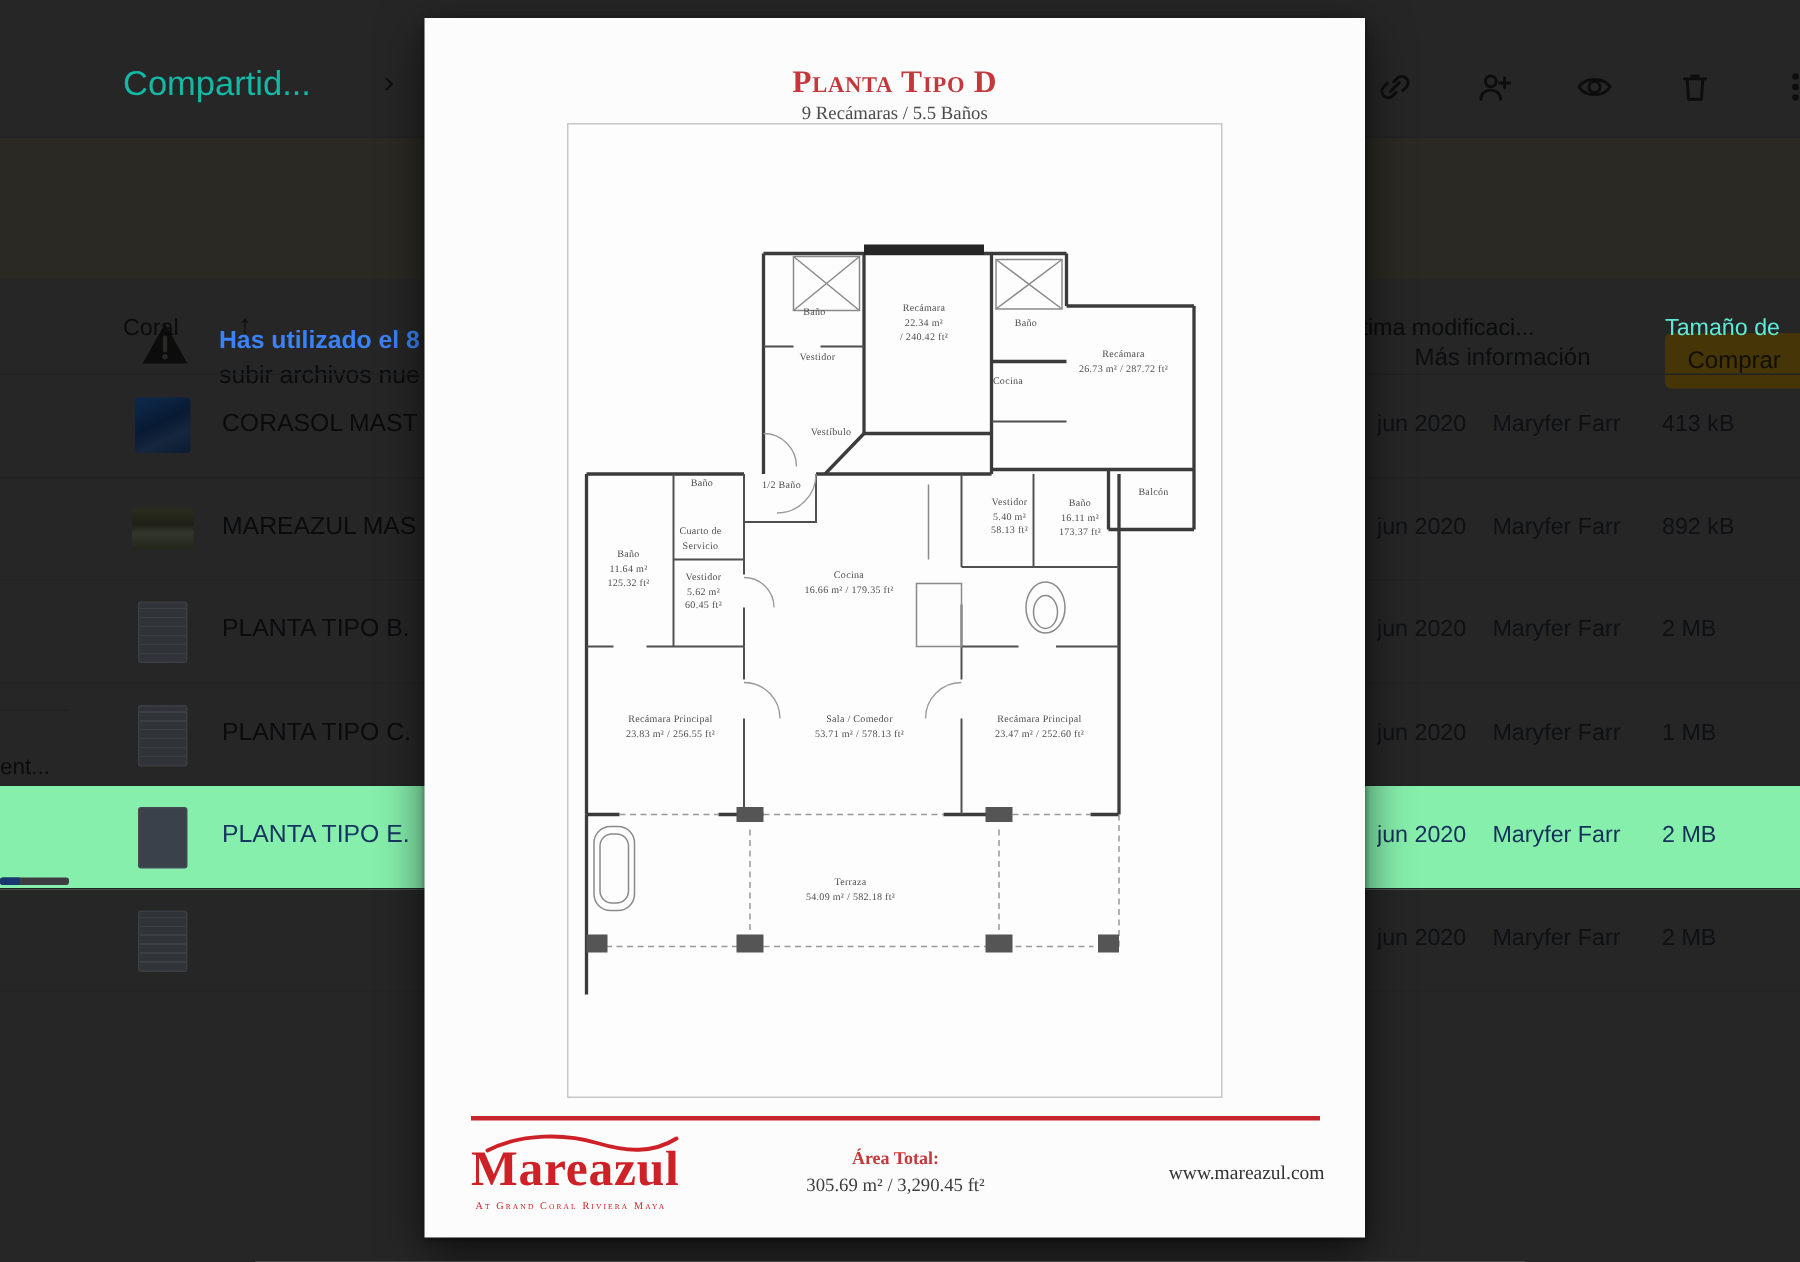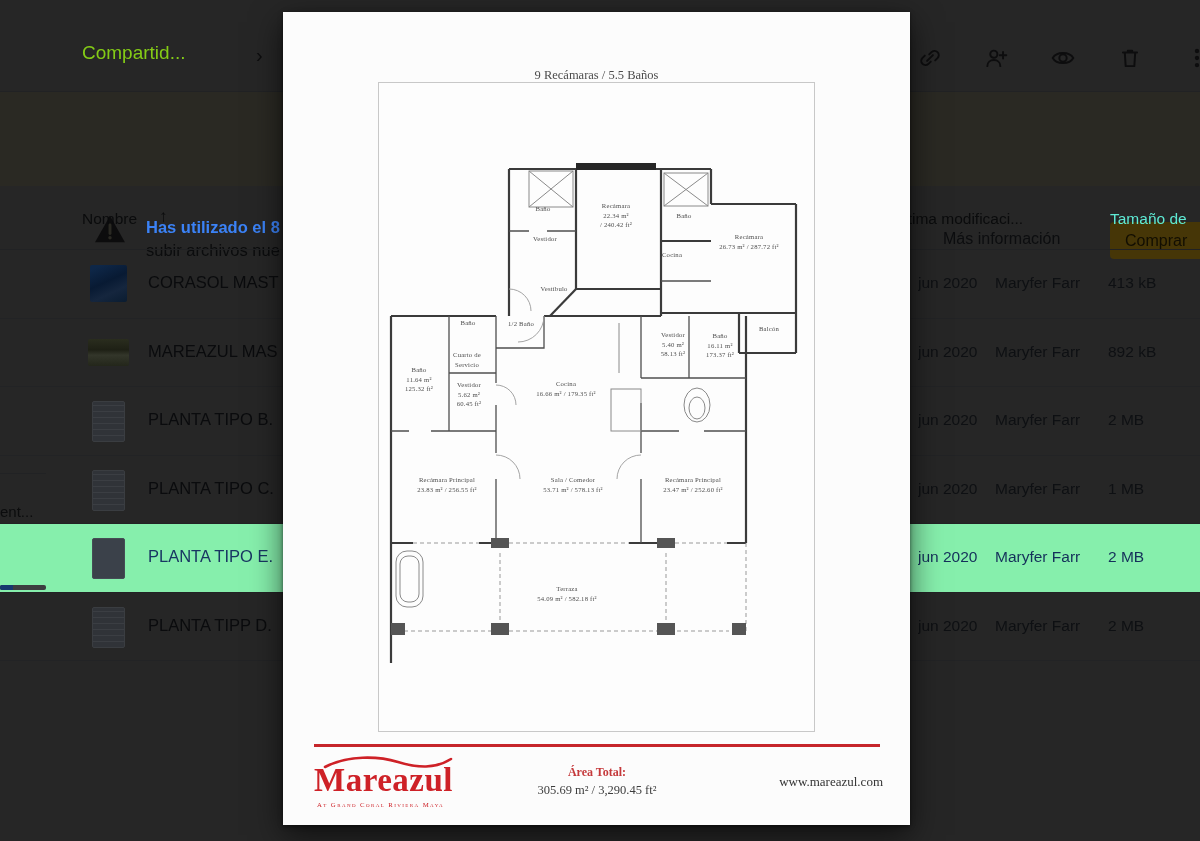--- a/index.html
+++ b/index.html
@@ -1,21 +1,21 @@
 <!DOCTYPE html>
 <html><head>
 <meta charset="utf-8">
 <style>
   html,body{margin:0;padding:0;background:#1c1c1c;}
   .screen{position:relative;width:1200px;height:841px;overflow:hidden;
           background:#262626;font-family:"Liberation Sans",sans-serif;}
   .abs{position:absolute;}
 
   
-  .gd-title{left:82px;top:42px;font-size:19px;color:#84cc16;}
+  .gd-title{left:82px;top:42px;font-size:23px;color:#14b8a6;}
   .gd-chevron{left:256px;top:44px;font-size:20px;color:#0d0d0e;}
   .gd-topdivider{left:0;top:91px;width:1200px;height:1px;background:#212224;}
   .tool-icon{top:45px;width:26px;height:26px;}
   .tool-icon svg{width:26px;height:26px;stroke:#0d0d0e;fill:none;stroke-width:1.8;stroke-linecap:round;stroke-linejoin:round;}
   .banner{left:0;top:92px;width:1200px;height:94px;background:#2a2923;}
   .warn-icon{left:94px;top:122px;width:32px;height:30px;}
   .banner-l1{left:146px;top:126px;font-size:16.5px;font-weight:bold;color:#3b82f6;white-space:nowrap;}
   .banner-l2{left:146px;top:149px;font-size:16.5px;color:#0b0c0d;white-space:nowrap;}
   .more-info{left:943px;top:138px;font-size:16px;font-weight:500;color:#0c0d0f;cursor:pointer;}
   .buy-btn{left:1110px;top:130px;width:112px;height:37px;background:#463607;color:#120e02;
@@ -120,21 +120,21 @@
       <path d="M12 1 L23.2 21 H0.8 Z" fill="#0c0c0d"></path>
       <path d="M12 8 V14.4" stroke="#2a2923" stroke-width="2.2" stroke-linecap="round"></path>
       <circle cx="12" cy="17.6" r="1.3" fill="#2a2923"></circle>
     </svg>
     <div class="abs banner-l1">Has utilizado el 8</div>
     <div class="abs banner-l2">subir archivos nue</div>
     <div class="abs more-info">Más información</div>
     <div class="abs buy-btn">Comprar</div>
   </div>
 
-  <div class="abs th-name">Nombre</div>
+  <div class="abs th-name">Coral</div>
   <div class="abs th-arrow">↑</div>
   <div class="abs th-mod">Última modificaci...</div>
   <div class="abs th-size">Tamaño de</div>
   <div class="abs th-divider"></div>
 
   <div class="abs rows">
     <div class="row">
       <div class="thumb thumb-photo1"></div>
       <div class="cell name">CORASOL MAST</div>
       <div class="cell mod">jun 2020</div>
@@ -164,34 +164,34 @@
     </div>
     <div class="row selected">
       <div class="thumb thumb-plan"></div>
       <div class="cell name">PLANTA TIPO E.</div>
       <div class="cell mod">jun 2020</div>
       <div class="cell owner">Maryfer Farr</div>
       <div class="cell size">2 MB</div>
     </div>
     <div class="row">
       <div class="thumb thumb-plan"></div>
-      <div class="cell name">PLANTA TIPP D.</div>
       <div class="cell mod">jun 2020</div>
       <div class="cell owner">Maryfer Farr</div>
       <div class="cell size">2 MB</div>
     </div>
   </div>
 
   <div class="abs storage-divider"></div>
   <div class="abs storage-label">ent...</div>
   <div class="abs storage-bar">
     <div class="storage-used"></div>
   </div>
 
   <div class="abs card">
+    <div class="abs pdf-title">Planta Tipo D</div>
     <div class="abs pdf-subtitle">9 Recámaras / 5.5 Baños</div>
 
     <div class="abs sheet">
       <svg width="435" height="648" viewBox="0 0 435 648">
 
         <g stroke="#3b3b3b" stroke-width="2.2" fill="none">
           <path d="M130 86 H332"></path>
           <path d="M130 86 V233"></path>
           <path d="M197 86 V206"></path>
           <path d="M197 206 H282"></path>

